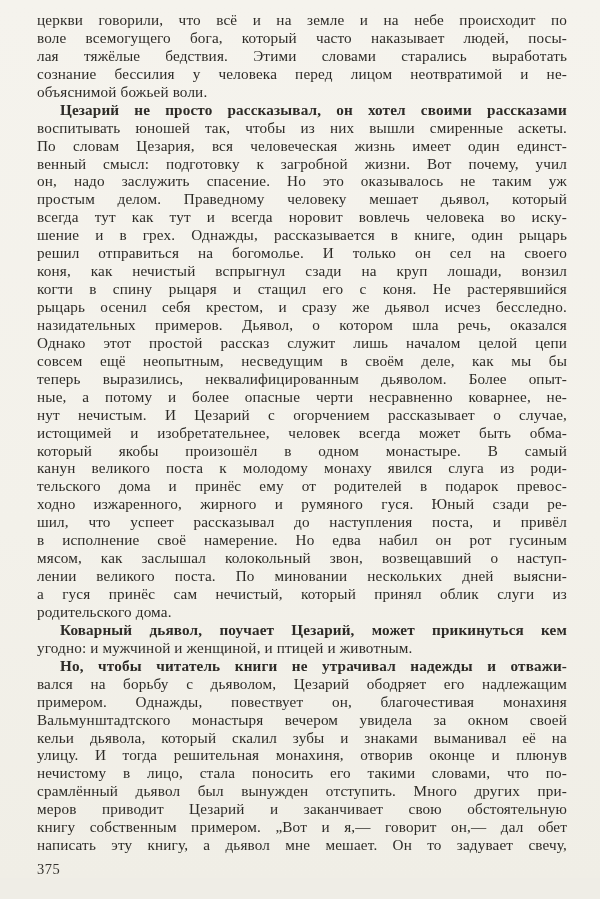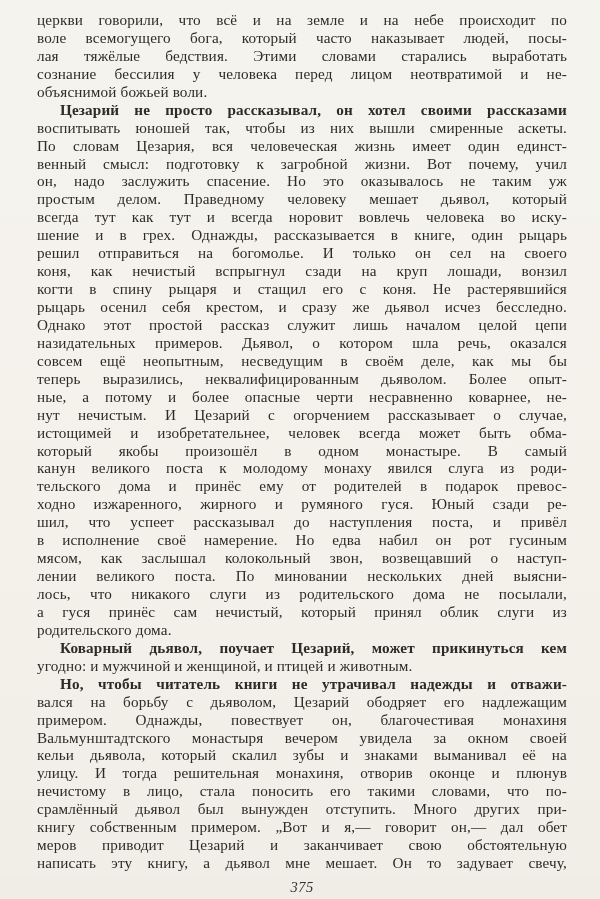--- a/index.html
+++ b/index.html
@@ -43,26 +43,25 @@
   .line.indent {
     text-indent: 23px;
     font-weight: bold;
   }
   .line.last {
     text-align-last: left;
   }
   .folio {
     margin-top: 7px;
     width: 530px;
-    text-align: center;
+    text-align: left;
     font-size: 14.5px;
     line-height: 16px;
     color: #35332e;
     letter-spacing: 0.5px;
-    font-style: italic;
   }
 </style>
 </head>
 <body>
 
 <div class="book-page">
   <div class="text-block">
       <div class="paragraph">
         <div class="line">церкви говорили, что всё и на земле и на небе происходит по</div>
         <div class="line">воле всемогущего бога, который часто наказывает людей, посы-</div>
@@ -76,51 +75,50 @@
         <div class="line">По словам Цезария, вся человеческая жизнь имеет один единст-</div>
         <div class="line">венный смысл: подготовку к загробной жизни. Вот почему, учил</div>
         <div class="line">он, надо заслужить спасение. Но это оказывалось не таким уж</div>
         <div class="line">простым делом. Праведному человеку мешает дьявол, который</div>
         <div class="line">всегда тут как тут и всегда норовит вовлечь человека во иску-</div>
         <div class="line">шение и в грех. Однажды, рассказывается в книге, один рыцарь</div>
         <div class="line">решил отправиться на богомолье. И только он сел на своего</div>
         <div class="line">коня, как нечистый вспрыгнул сзади на круп лошади, вонзил</div>
         <div class="line">когти в спину рыцаря и стащил его с коня. Не растерявшийся</div>
         <div class="line">рыцарь осенил себя крестом, и сразу же дьявол исчез бесследно.</div>
+        <div class="line">назидательных примеров. Дьявол, о котором шла речь, оказался</div>
         <div class="line">Однако этот простой рассказ служит лишь началом целой цепи</div>
-        <div class="line">назидательных примеров. Дьявол, о котором шла речь, оказался</div>
         <div class="line">совсем ещё неопытным, несведущим в своём деле, как мы бы</div>
         <div class="line">теперь выразились, неквалифицированным дьяволом. Более опыт-</div>
         <div class="line">ные, а потому и более опасные черти несравненно коварнее, не-</div>
         <div class="line">нут нечистым. И Цезарий с огорчением рассказывает о случае,</div>
         <div class="line">истощимей и изобретательнее, человек всегда может быть обма-</div>
         <div class="line">который якобы произошёл в одном монастыре. В самый</div>
         <div class="line">канун великого поста к молодому монаху явился слуга из роди-</div>
         <div class="line">тельского дома и принёс ему от родителей в подарок превос-</div>
         <div class="line">ходно изжаренного, жирного и румяного гуся. Юный сзади ре-</div>
         <div class="line">шил, что успеет рассказывал до наступления поста, и привёл</div>
         <div class="line">в исполнение своё намерение. Но едва набил он рот гусиным</div>
         <div class="line">мясом, как заслышал колокольный звон, возвещавший о наступ-</div>
         <div class="line">лении великого поста. По миновании нескольких дней выясни-</div>
-        <div class="line">лось, что никакого слуги из родительского дома не посылали,</div>
         <div class="line">а гуся принёс сам нечистый, который принял облик слуги из</div>
         <div class="line last">родительского дома.</div>
       </div>
       <div class="paragraph">
         <div class="line indent">Коварный дьявол, поучает Цезарий, может прикинуться кем</div>
         <div class="line last">угодно: и мужчиной и женщиной, и птицей и животным.</div>
       </div>
       <div class="paragraph">
         <div class="line indent">Но, чтобы читатель книги не утрачивал надежды и отважи-</div>
         <div class="line">вался на борьбу с дьяволом, Цезарий ободряет его надлежащим</div>
         <div class="line">примером. Однажды, повествует он, благочестивая монахиня</div>
         <div class="line">Вальмунштадтского монастыря вечером увидела за окном своей</div>
         <div class="line">кельи дьявола, который скалил зубы и знаками выманивал её на</div>
         <div class="line">улицу. И тогда решительная монахиня, отворив оконце и плюнув</div>
         <div class="line">нечистому в лицо, стала поносить его такими словами, что по-</div>
         <div class="line">срамлённый дьявол был вынужден отступить. Много других при-</div>
+        <div class="line">меров приводит Цезарий и заканчивает свою обстоятельную</div>
         <div class="line">книгу собственным примером. „Вот и я,— говорит он,— дал обет</div>
-        <div class="line">меров приводит Цезарий и заканчивает свою обстоятельную</div>
         <div class="line">написать эту книгу, а дьявол мне мешает. Он то задувает свечу,</div>
       </div>
     </div>
   <div class="folio">375</div>
 </div>
 
 </body></html>

